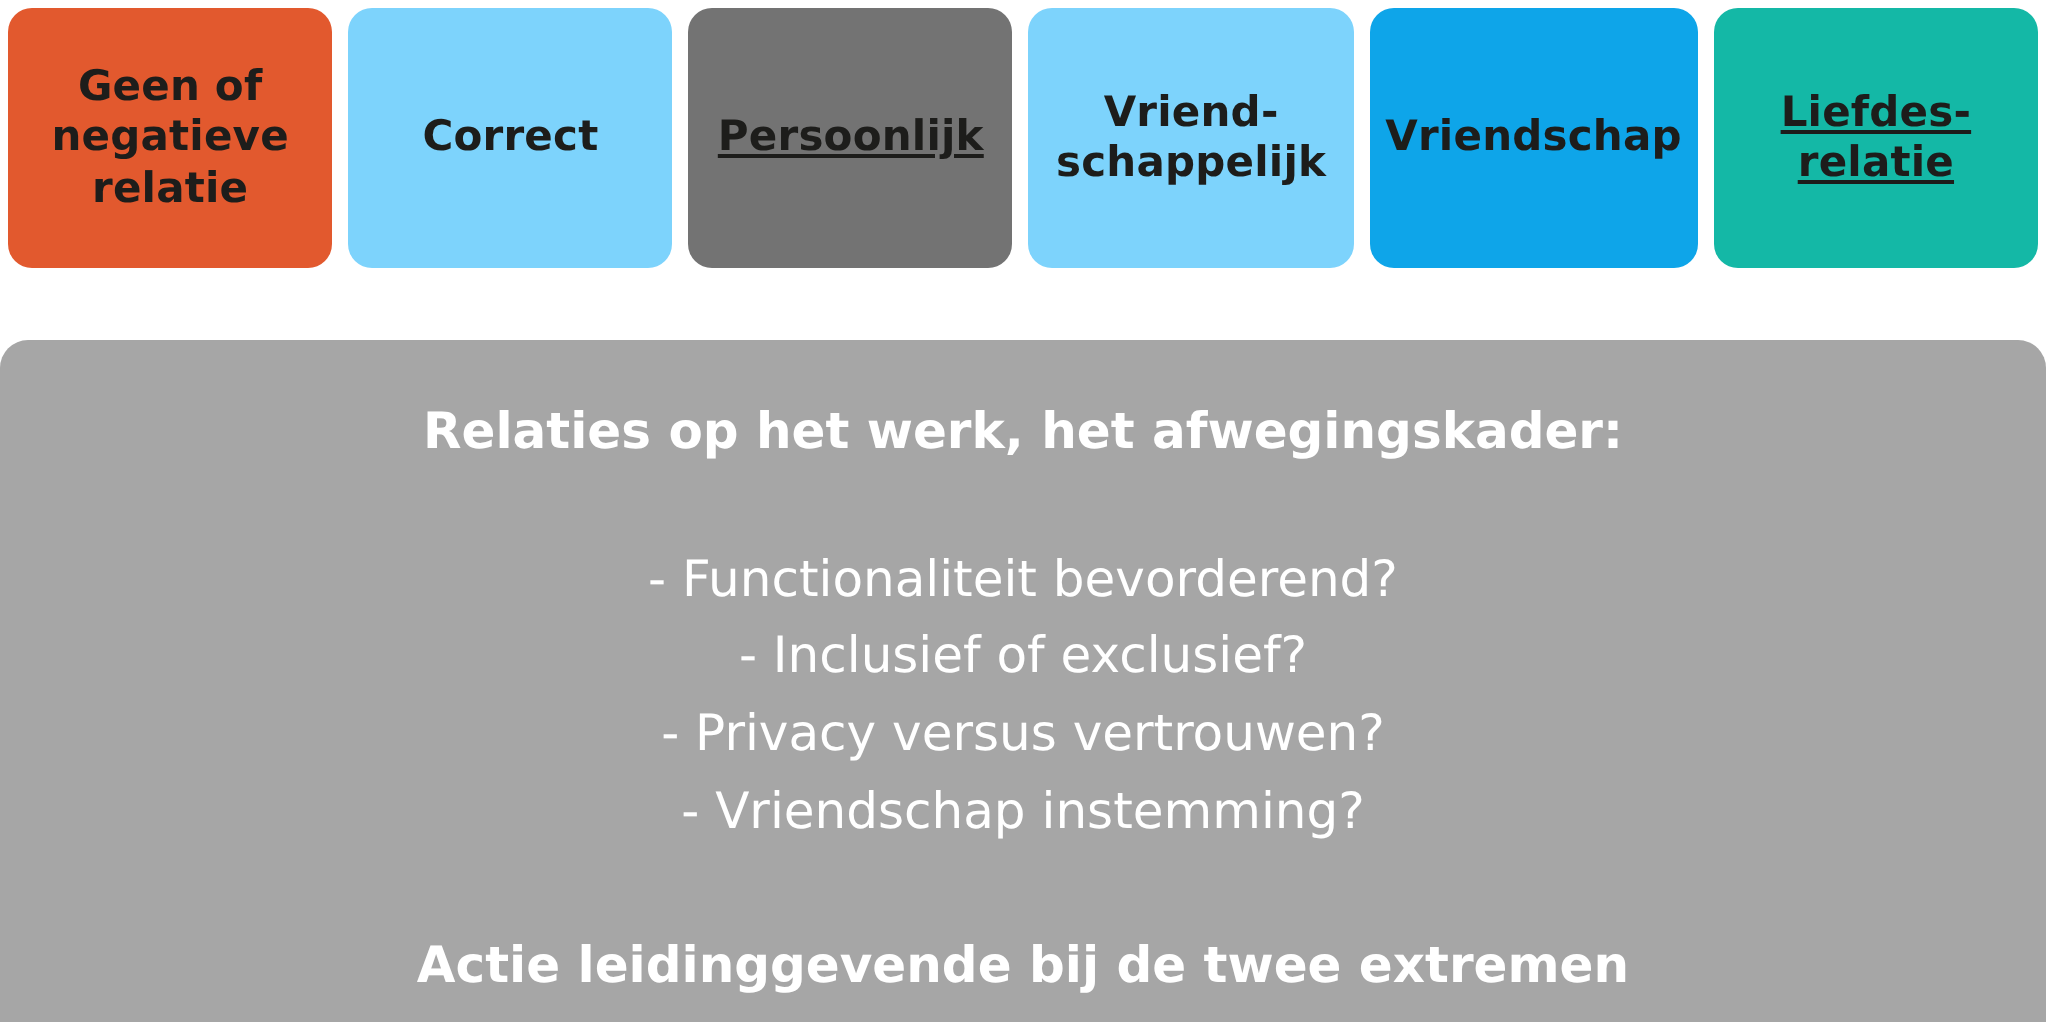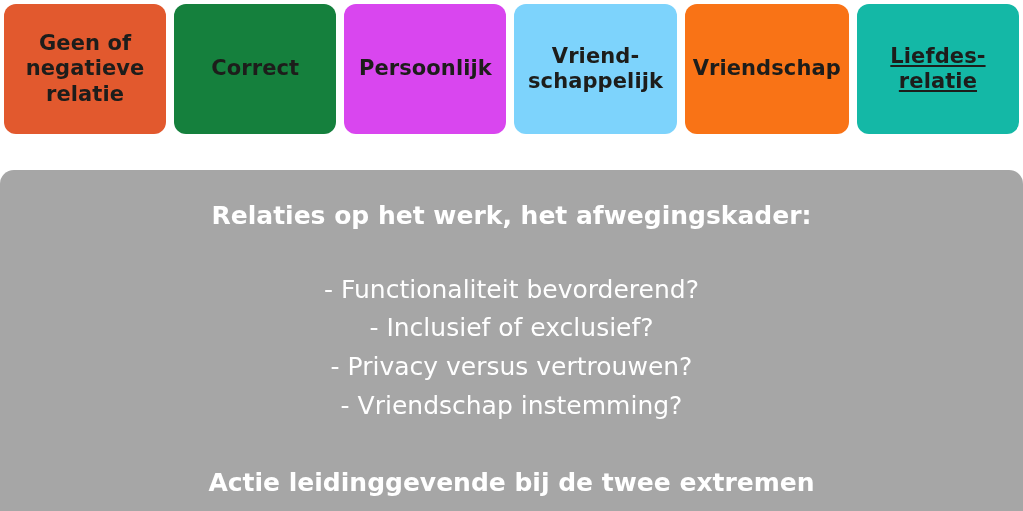--- a/index.html
+++ b/index.html
@@ -93,31 +93,31 @@
 <body>
 
 <div class="board">
 
   <div class="cards-row">
     <div class="card" style="background: rgb(226, 89, 46);">
       <span class="card-text">Geen of
 negatieve
 relatie</span>
     </div>
-    <div class="card" style="background: #15803d;">
+    <div class="card" style="background: #7dd3fc;">
       <span class="card-text">Correct</span>
     </div>
-    <div class="card" style="background: #d946ef;">
+    <div class="card" style="background: #737373; text-decoration: underline;">
       <span class="card-text">Persoonlijk</span>
     </div>
     <div class="card" style="background: #7dd3fc;">
       <span class="card-text">Vriend-
 schappelijk</span>
     </div>
-    <div class="card" style="background: #f97316;">
+    <div class="card" style="background: #0ea5e9;">
       <span class="card-text">Vriendschap</span>
     </div>
     <div class="card" style="background: #14b8a6; text-decoration: underline;">
       <span class="card-text">Liefdes-
 relatie</span>
     </div>
   </div>
 
   <div class="panel" style="background: rgb(166, 166, 166); color: rgb(255, 255, 255);">
     <p class="panel-heading">Relaties op het werk, het afwegingskader:</p>

